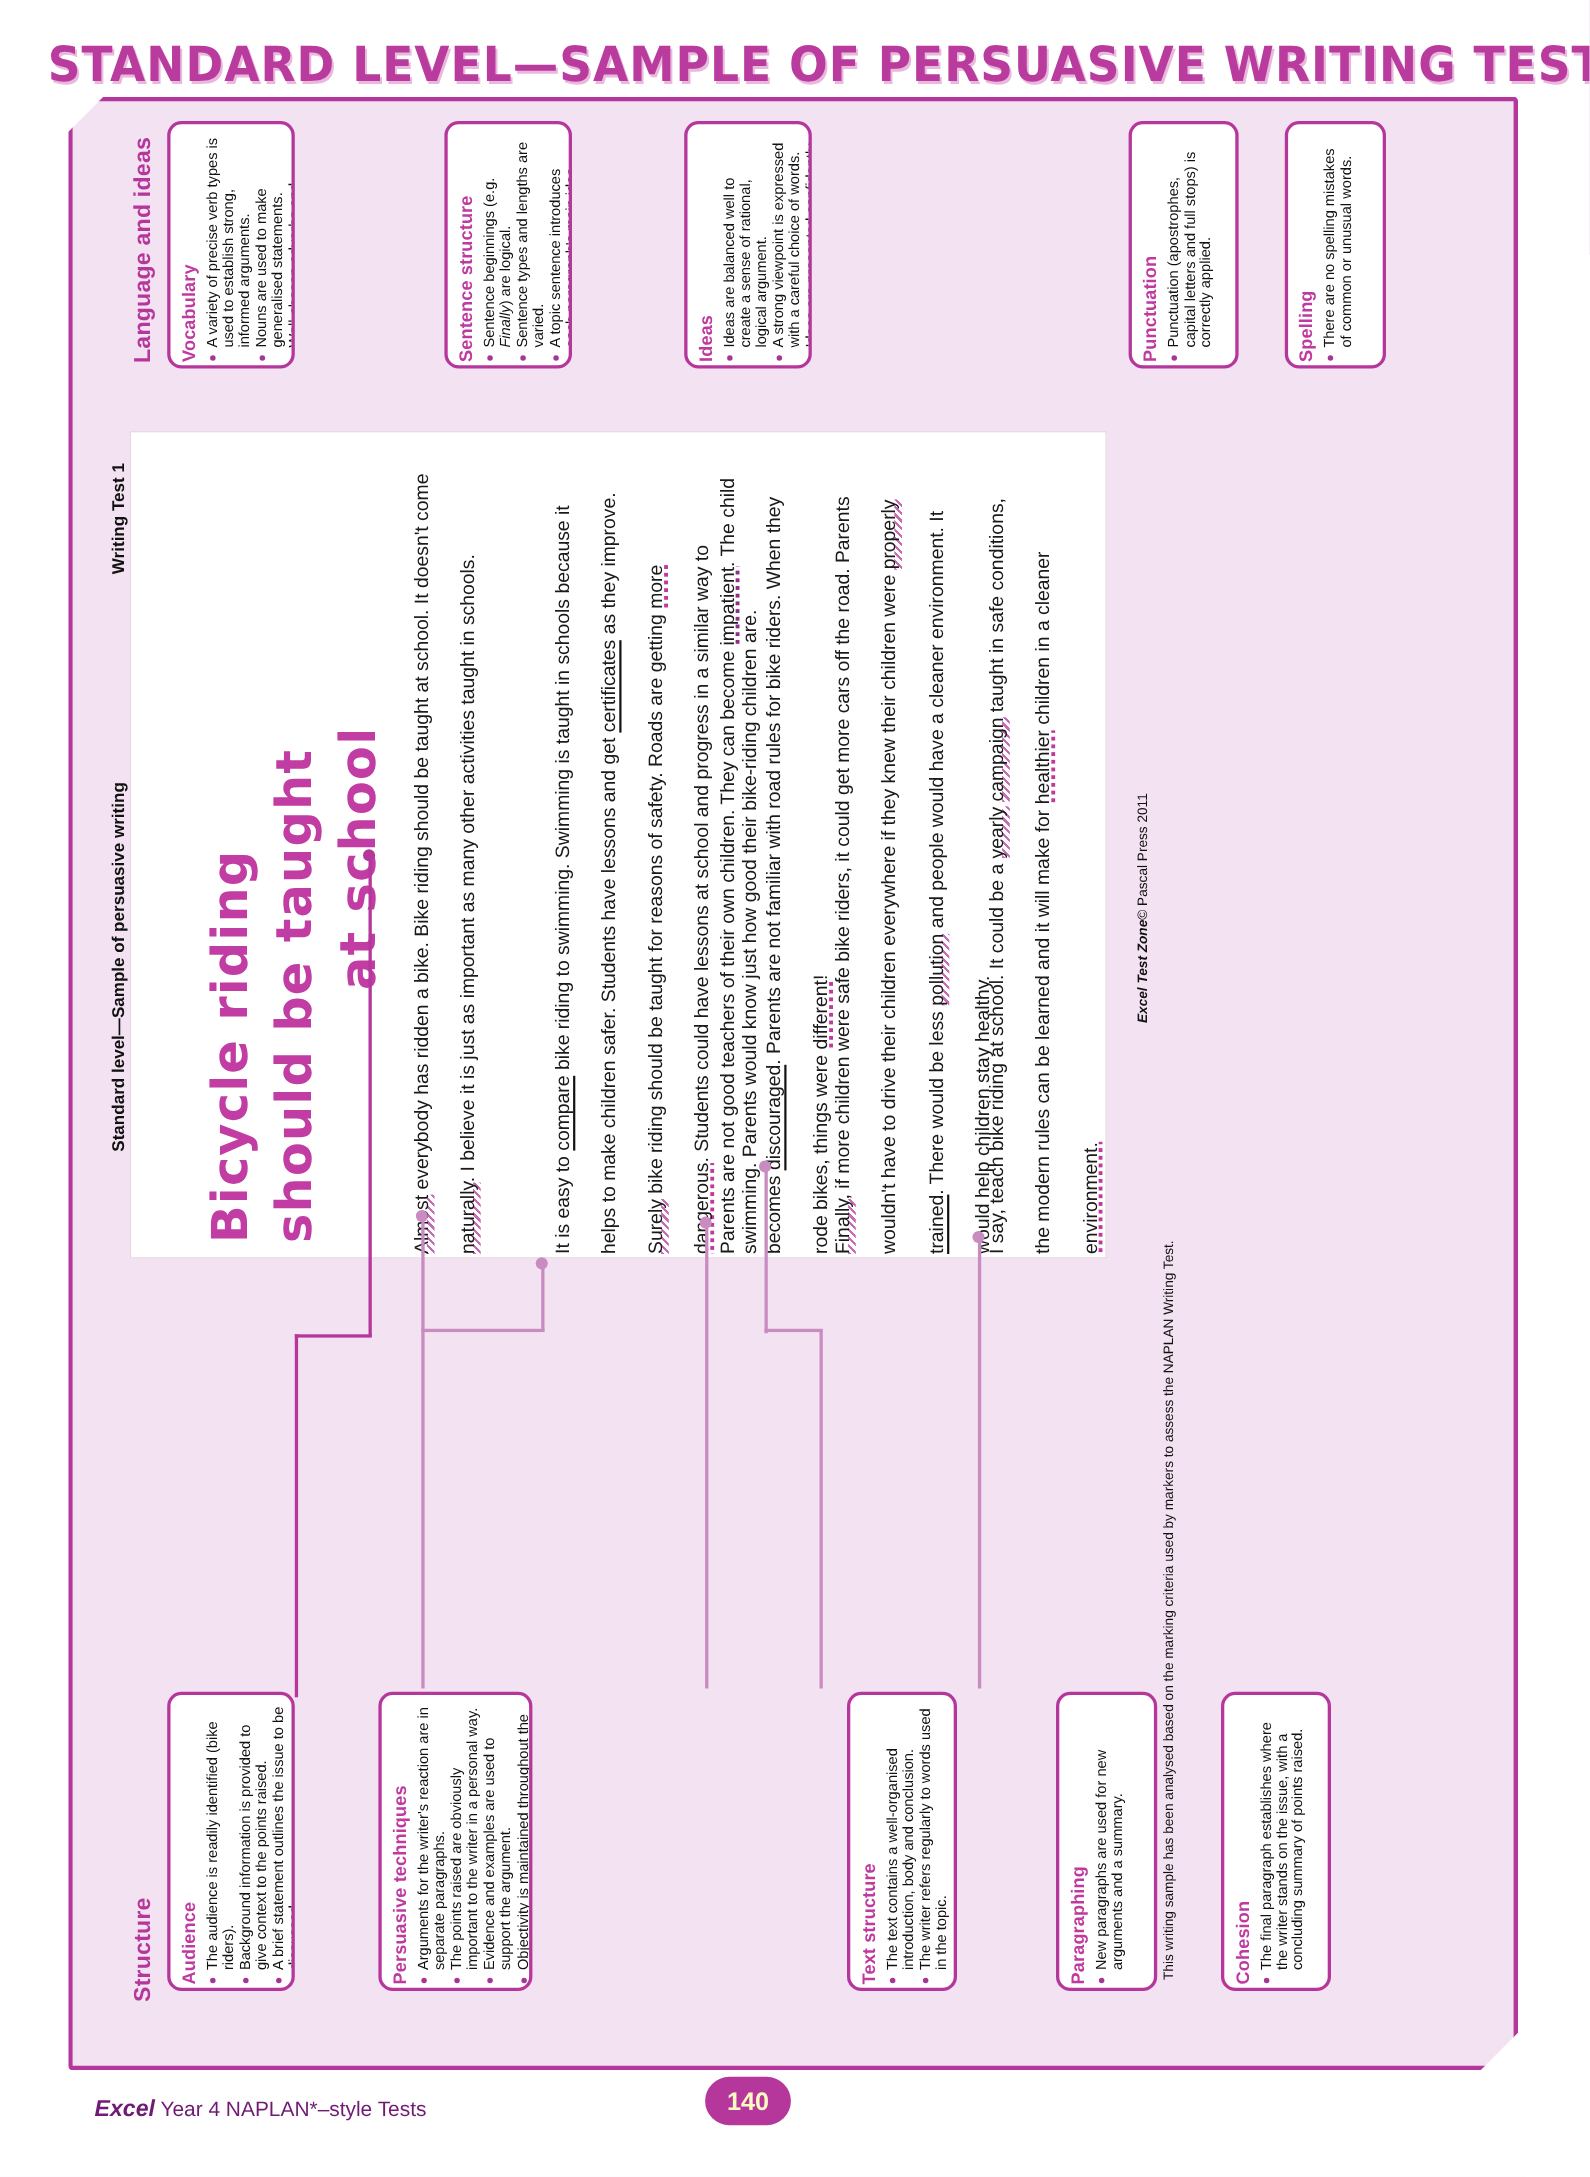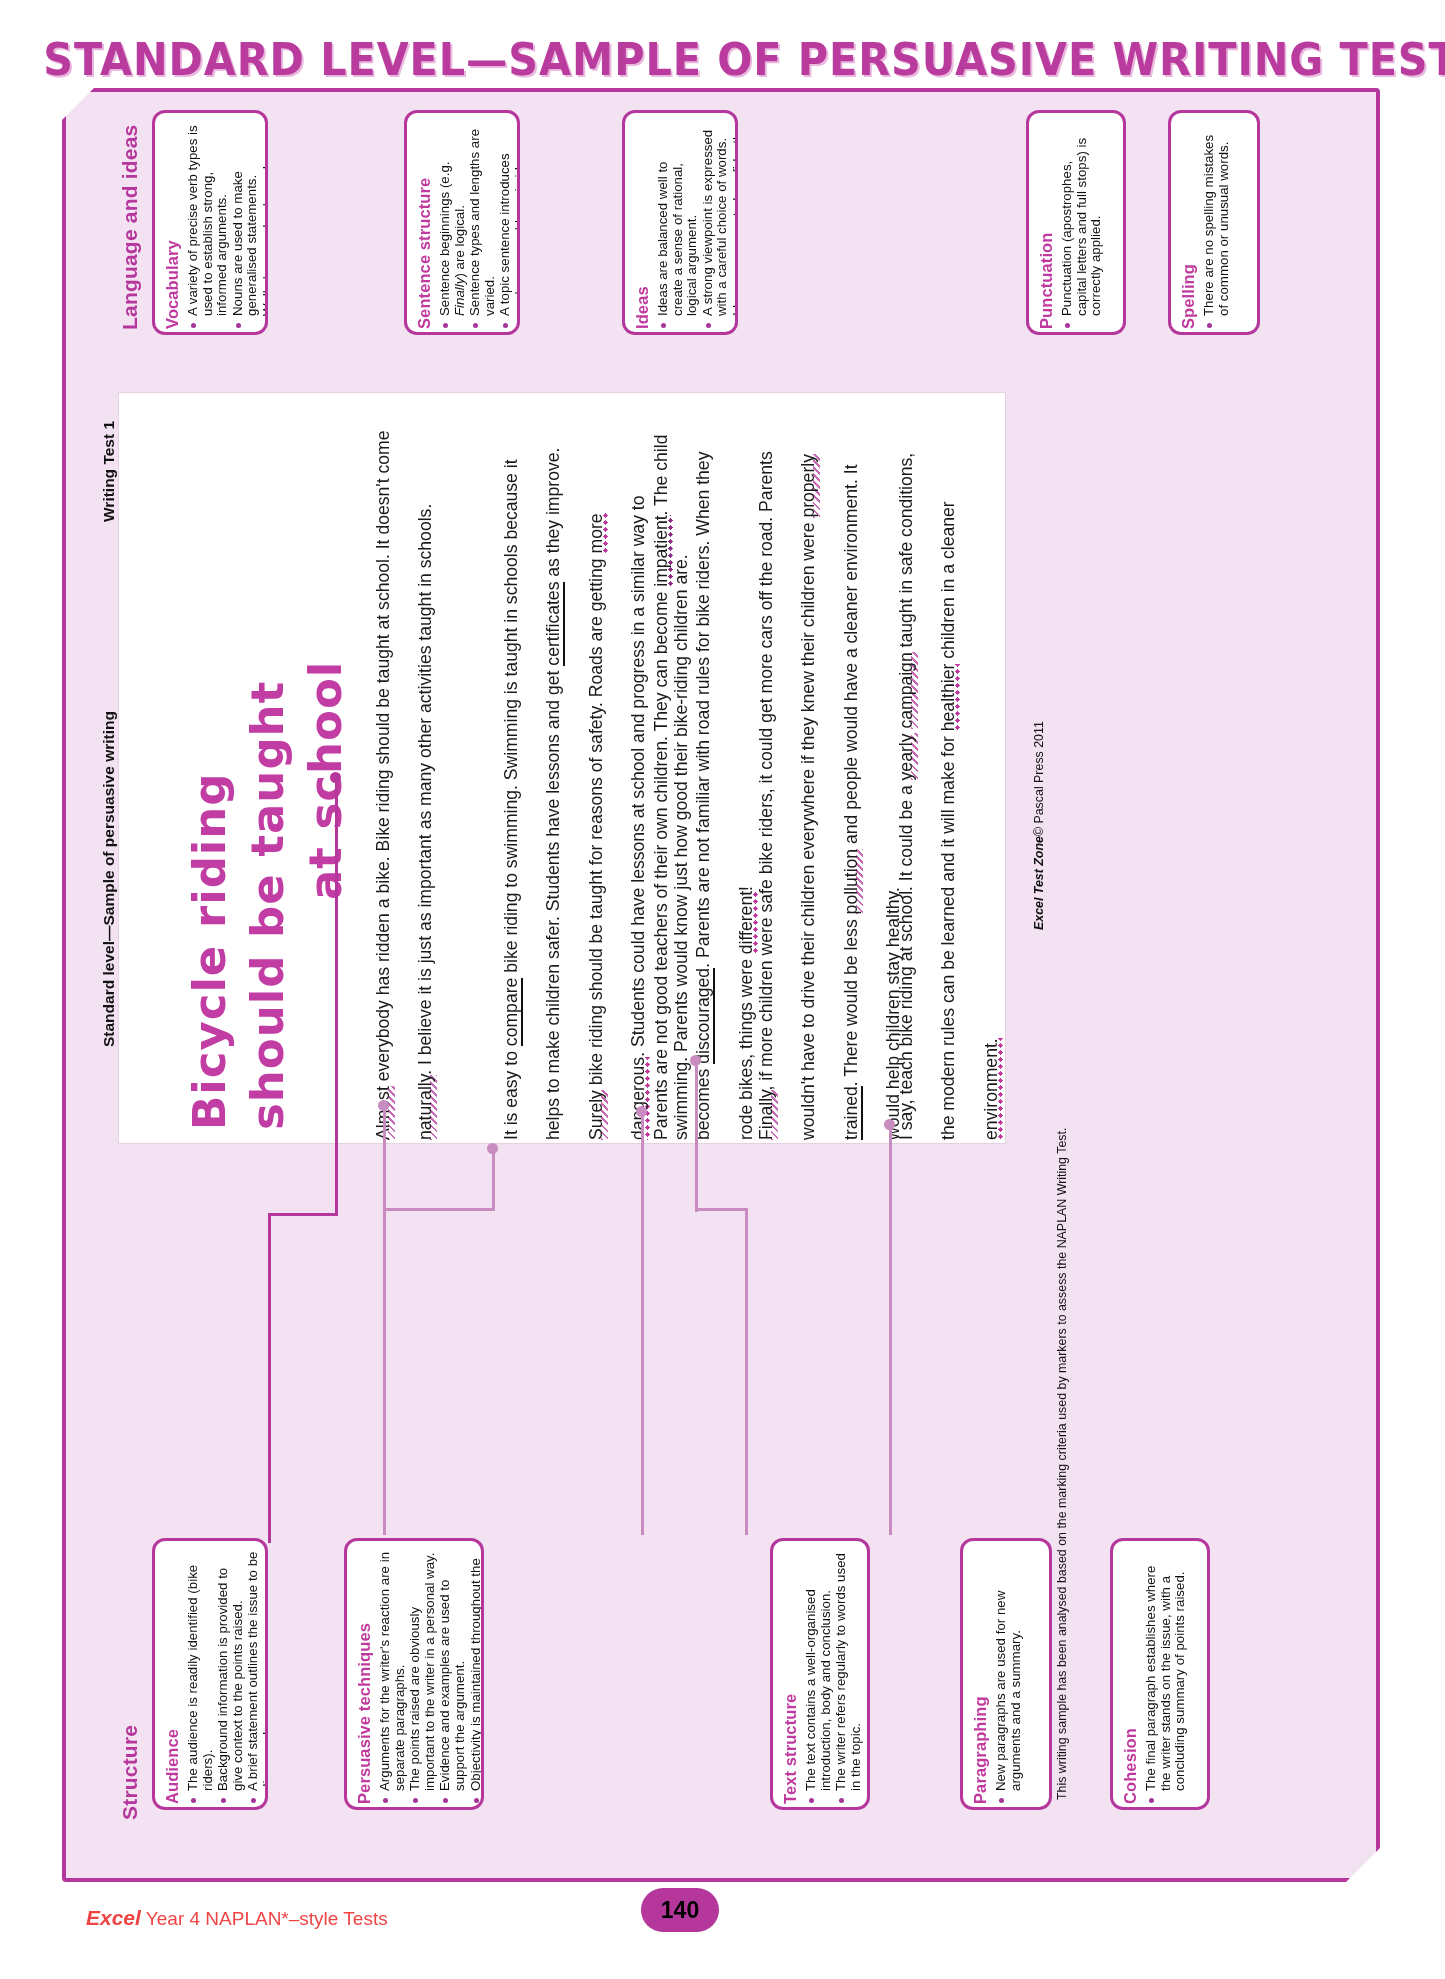--- a/index.html
+++ b/index.html
@@ -185,31 +185,31 @@
     position:absolute;
     transform-origin:0 0;
     transform:rotate(-90deg);
     font-size:12.4px;
     color:#111;
     white-space:nowrap;
   }
   .footer{
     position:absolute;
     left:86px;top:1906px;
-    font-size:19px;color:#ef4444;
+    font-size:19px;color:#701a75;
     white-space:nowrap;
   }
   .footer i{font-weight:bold;font-style:italic;font-size:21px;}
   .pagebadge{
     position:absolute;
     left:641px;top:1888px;
     width:78px;height:44px;
     background:#b5379c;
     border-radius:22px;
-    color:#000000;
+    color:#fef9c3;
     font-weight:bold;
     font-size:23px;
     display:flex;align-items:center;justify-content:center;
   }
 </style>
 </head>
 <body>
 
 <div class="page">
 

